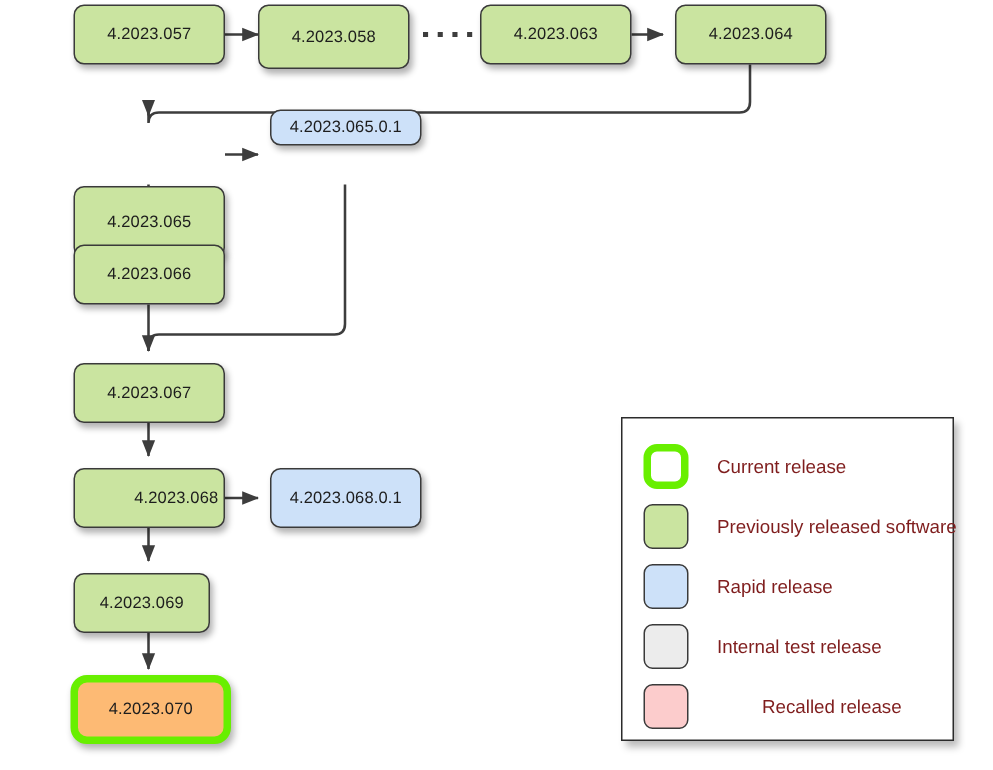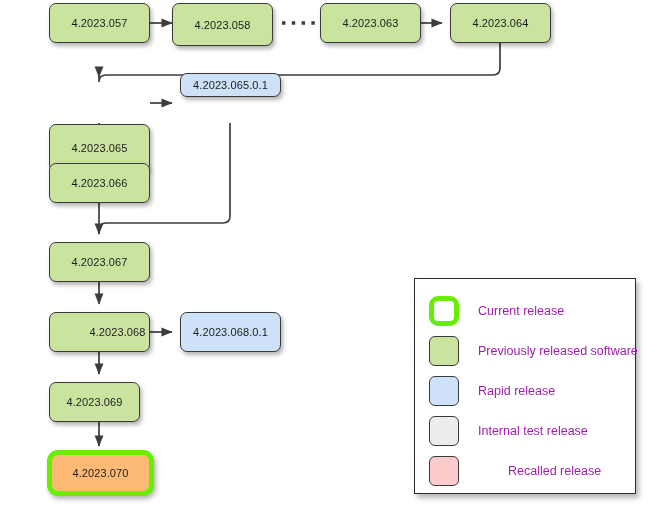--- a/index.html
+++ b/index.html
@@ -100,21 +100,21 @@
     background: #ececec;
     border: 1.6px solid #3a3a3a;
   }
   .swatch.sw-recalled {
     background: #fccccc;
     border: 1.6px solid #3a3a3a;
   }
   .legend-label {
     margin-left: 19px;
     font-size: 12.5px;
-    color: #a21caf;
+    color: #7f1d1d;
     white-space: nowrap;
   }
 </style>
 </head>
 <body>
 
 <div id="canvas">
 
   <svg class="edges" width="662" height="513" viewBox="0 0 662 513">
     <defs>

